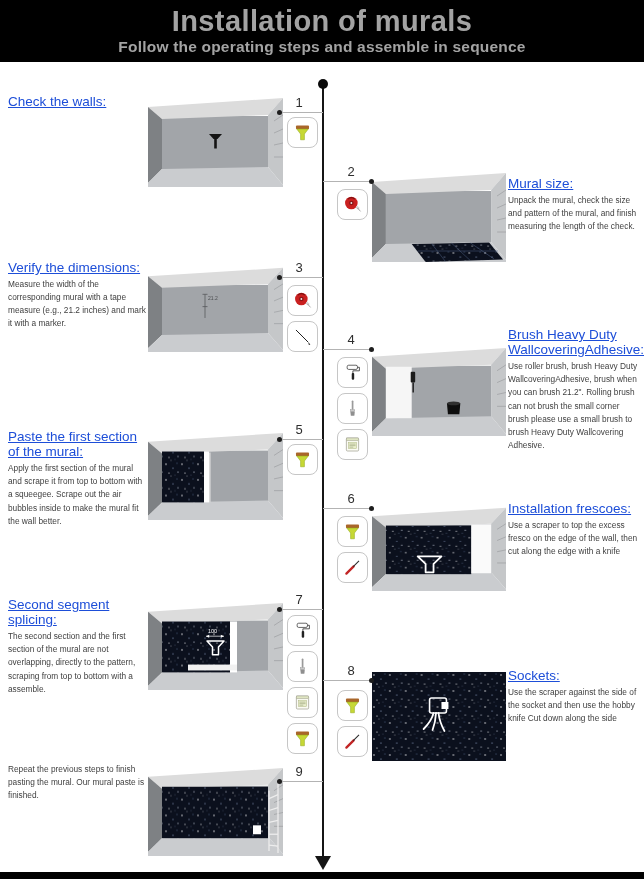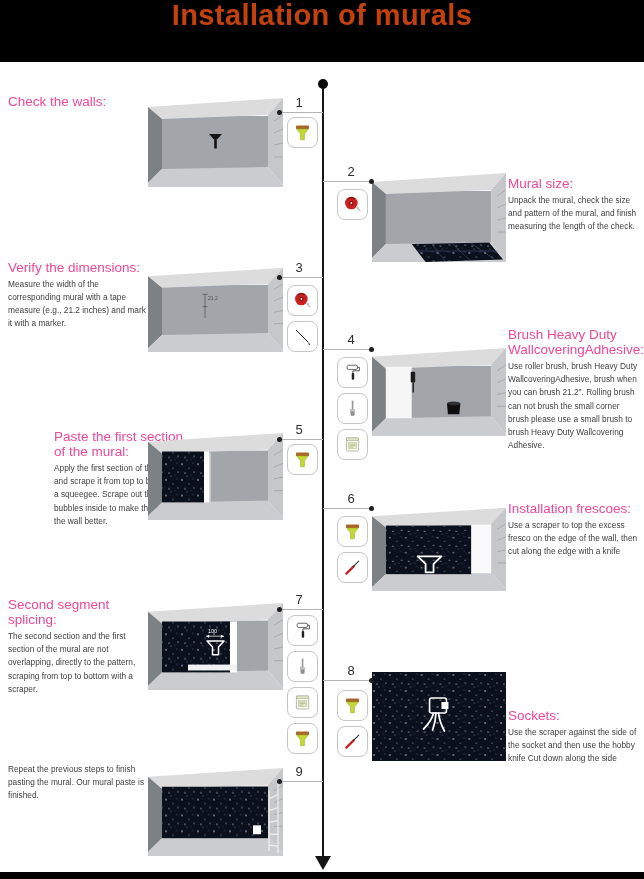--- a/index.html
+++ b/index.html
@@ -1,51 +1,52 @@
 <!DOCTYPE html>
 <html><head>
 <meta charset="utf-8">
 <style>
   html,body{margin:0;padding:0;background:#fff;}
   .canvas{position:relative;width:644px;height:879px;background:#ffffff;overflow:hidden;
           font-family:"Liberation Sans",sans-serif;}
-  header{position:absolute;top:0;left:0;width:644px;height:62px;background:#000;color:#c2410c;
-         display:flex;flex-direction:column;align-items:center;justify-content:space-between;}
+  header{position:absolute;top:0;left:0;width:644px;height:62px;background:#000;color:#a3a3a3;
+         display:flex;flex-direction:column;align-items:center;justify-content:center;}
   .page-title{margin:0;font-size:29px;font-weight:600;letter-spacing:.4px;line-height:1.05;}
   .page-subtitle{margin:1px 0 0 0;font-size:15.5px;font-weight:700;letter-spacing:.2px;}
   .footer-bar{position:absolute;left:0;bottom:0;width:644px;height:7px;background:#000;}
 
   .timeline{position:absolute;left:322px;top:84px;width:2px;height:774px;background:#151515;}
   .timeline-dot{position:absolute;left:318px;top:79px;width:10px;height:10px;border-radius:50%;background:#0a0a0a;}
   .timeline-arrow{position:absolute;left:315px;top:856px;width:0;height:0;
                   border-left:8px solid transparent;border-right:8px solid transparent;
                   border-top:14px solid #151515;}
 
   .conn-line{position:absolute;height:1px;background:#b3b3b3;}
   .conn-dot{position:absolute;width:5px;height:5px;border-radius:50%;background:#1e1e1e;}
   .conn-num{position:absolute;width:30px;text-align:center;font-size:13px;color:#2e2e2e;line-height:1;}
 
   .text-block{position:absolute;}
-  .step-title{font-size:13.5px;color:#ec4899;line-height:1.12;margin-bottom:3px;}
+  .step-title{font-size:13.5px;color:#1d4ed8;line-height:1.12;margin-bottom:3px;text-decoration:underline;}
   .step-body{font-size:8.3px;color:#3f3f3f;line-height:1.58;}
 
   .step-image{position:absolute;}
   .step-image svg{display:block;}
   .step-image text{font-family:"Liberation Sans",sans-serif;}
 
   .icon-box{position:absolute;width:31px;height:31px;box-sizing:border-box;background:#fff;
             border:1px solid #c6c6c6;border-radius:8px;display:flex;align-items:center;justify-content:center;}
   .icon-box svg{display:block;}
 </style>
 </head>
 <body>
 
 <div class="canvas">
   <header>
     <h1 class="page-title">Installation of murals</h1>
+    <p class="page-subtitle">Follow the operating steps and assemble in sequence</p>
   </header>
 
   <div class="timeline"></div>
   <div class="timeline-dot"></div>
   <div class="timeline-arrow"></div>
 
   <div id="steps-root">
       <div class="text-block" style="left: 8px; top: 94px; width: 140px;">
         <div class="step-title">Check the walls:</div>
       </div>
@@ -250,21 +251,21 @@
       <div class="icon-box" style="left: 337px; top: 429px;">
         <svg viewBox="0 0 30 30" width="23" height="23">
           <rect x="7" y="6.5" width="16" height="17" rx="1.5" fill="#fbfbf4" stroke="#9a9a8a" stroke-width="0.9"></rect>
           <rect x="7" y="6.5" width="16" height="3.5" fill="#dfe5c2" stroke="#9a9a8a" stroke-width="0.6"></rect>
           <rect x="9.5" y="12" width="11" height="8.5" fill="#eaefcd" stroke="#aab27f" stroke-width="0.6"></rect>
           <line x1="11" y1="14.5" x2="19" y2="14.5" stroke="#8d956a" stroke-width="0.7"></line>
           <line x1="11" y1="16.5" x2="19" y2="16.5" stroke="#8d956a" stroke-width="0.7"></line>
           <line x1="11" y1="18.5" x2="16" y2="18.5" stroke="#8d956a" stroke-width="0.7"></line>
         </svg>
       </div>
-      <div class="text-block" style="left: 8px; top: 429px; width: 140px; margin-left: 46px;">
+      <div class="text-block" style="left: 8px; top: 429px; width: 140px;">
         <div class="step-title">Paste the first section of the mural:</div>
         <div class="step-body">Apply the first section of the mural and scrape it from top to bottom with a squeegee. Scrape out the air bubbles inside to make the mural fit the wall better.</div>
       </div>
       <div class="step-image" style="left: 148px; top: 430px; width: 135px; height: 90px;">
         <svg viewBox="0 0 135 92" width="135" height="90" preserveAspectRatio="none">
           <defs>
             <pattern id="sp4" width="16" height="16" patternUnits="userSpaceOnUse">
               <rect width="16" height="16" fill="#0b101d"></rect>
               <circle cx="2" cy="3" r="0.7" fill="#fff"></circle>
               <circle cx="9" cy="7" r="0.5" fill="#bcd2ff"></circle>
@@ -344,21 +345,21 @@
         </svg>
       </div>
       <div class="icon-box" style="left: 337px; top: 552px;">
         <svg viewBox="0 0 30 30" width="23" height="23">
           <line x1="7" y1="23" x2="16.5" y2="13.5" stroke="#c22525" stroke-width="3" stroke-linecap="round"></line>
           <line x1="16" y1="14" x2="23.5" y2="6.5" stroke="#2a2a2a" stroke-width="1.4"></line>
         </svg>
       </div>
       <div class="text-block" style="left: 8px; top: 597px; width: 140px;">
         <div class="step-title">Second segment splicing:</div>
-        <div class="step-body">The second section and the first section of the mural are not overlapping, directly to the pattern, scraping from top to bottom with a scraper.</div>
+        <div class="step-body">The second section and the first section of the mural are not overlapping, directly to the pattern, scraping from top to bottom with a assemble.</div>
       </div>
       <div class="step-image" style="left: 148px; top: 600px; width: 135px; height: 90px;">
         <svg viewBox="0 0 135 92" width="135" height="90" preserveAspectRatio="none">
           <defs>
             <pattern id="sp6" width="16" height="16" patternUnits="userSpaceOnUse">
               <rect width="16" height="16" fill="#0b101d"></rect>
               <circle cx="2" cy="3" r="0.7" fill="#fff"></circle>
               <circle cx="9" cy="7" r="0.5" fill="#bcd2ff"></circle>
               <circle cx="5" cy="12" r="0.6" fill="#fff"></circle>
               <circle cx="13" cy="2" r="0.45" fill="#8fb0e8"></circle>
@@ -416,21 +417,21 @@
           <line x1="11" y1="16.5" x2="19" y2="16.5" stroke="#8d956a" stroke-width="0.7"></line>
           <line x1="11" y1="18.5" x2="16" y2="18.5" stroke="#8d956a" stroke-width="0.7"></line>
         </svg>
       </div>
       <div class="icon-box" style="left: 287px; top: 723px;">
         <svg viewBox="0 0 30 30" width="23" height="23">
           <rect x="6.5" y="6" width="17" height="4.5" rx="1.2" fill="#a9662a"></rect>
           <path d="M7.5 10.5 h15 l-5 6.5 v7.5 h-5 v-7.5 z" fill="#c6d835" stroke="#93a818" stroke-width="0.7"></path>
         </svg>
       </div>
-      <div class="text-block" style="left: 508px; top: 668px; width: 134px; margin-top: 40px;">
+      <div class="text-block" style="left: 508px; top: 668px; width: 134px;">
         <div class="step-title">Sockets:</div>
         <div class="step-body">Use the scraper against the side of the socket and then use the hobby knife Cut down along the side</div>
       </div>
       <div class="step-image" style="left: 372px; top: 672px; width: 134px; height: 89px;">
         <svg viewBox="0 0 135 89" width="134" height="89" preserveAspectRatio="none">
           <defs>
             <pattern id="sp7" width="16" height="16" patternUnits="userSpaceOnUse">
               <rect width="16" height="16" fill="#0b101d"></rect>
               <circle cx="2" cy="3" r="0.7" fill="#fff"></circle>
               <circle cx="9" cy="7" r="0.5" fill="#bcd2ff"></circle>

